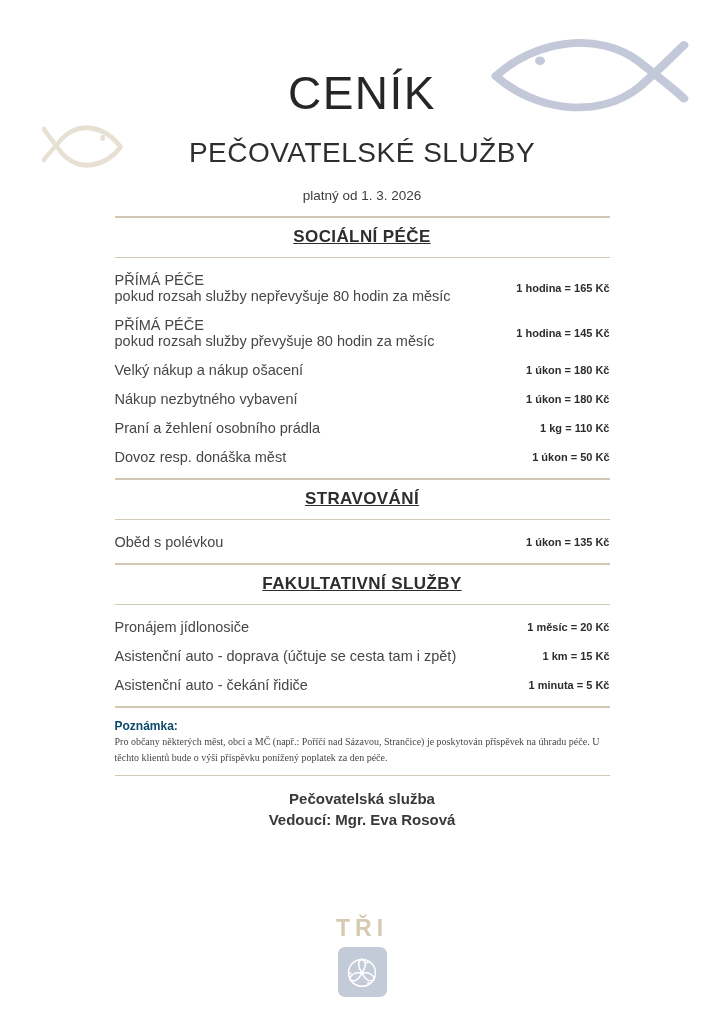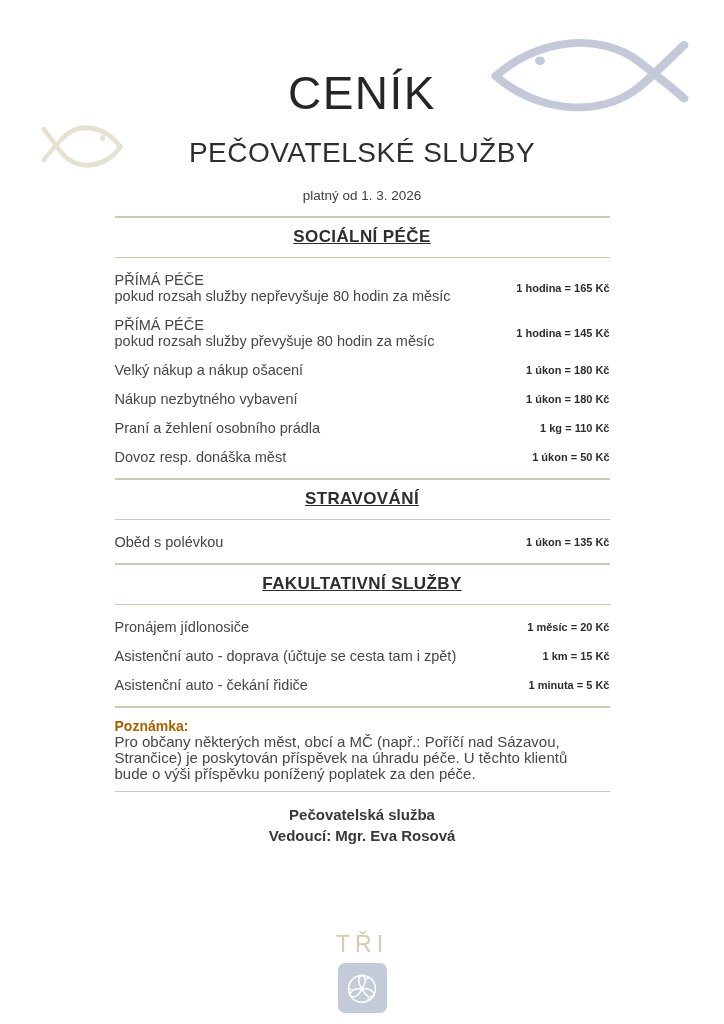--- a/index.html
+++ b/index.html
@@ -53,32 +53,32 @@
   .row-label{
     font-size:14.5px;line-height:16px;color:var(--text_body);
     white-space:pre-line;text-align:left;
   }
   .row-price{
     font-size:11px;line-height:16px;font-weight:bold;
     color:var(--text_dark);white-space:nowrap;
   }
 
   .note{padding:10px 0 9px;}
-  .note-heading{font-size:14px;line-height:16px;font-weight:bold;color:#a16207;}
+  .note-heading{font-size:12px;line-height:16px;font-weight:bold;color:#0c4a6e;}
   .note-body{
-    font-size:15px;line-height:16px;color:var(--text_body);
-    margin:0;max-width:490px;
+    font-size:10px;line-height:16px;color:var(--text_body);
+    margin:0;max-width:490px;font-family:Liberation Serif, serif;
   }
 
   .signature{padding-top:12px;text-align:center;}
   .signature div{font-size:15px;line-height:21px;font-weight:bold;color:#383838;}
 
   .logo{margin-top:86px;text-align:center;}
   .logo-text{
-    font-size:23px;line-height:24px;font-weight:normal;
+    font-size:23px;line-height:24px;font-weight:bold;
     letter-spacing:5px;color:var(--logo_tan);margin-top:20px;
   }
   .logo-mark{
     width:49px;height:50px;border-radius:7px;
     background:var(--emblem_bg);
     margin:7px auto 0;
     display:flex;align-items:center;justify-content:center;
   }
   .emblem{width:42px;height:42px;}
 </style>

